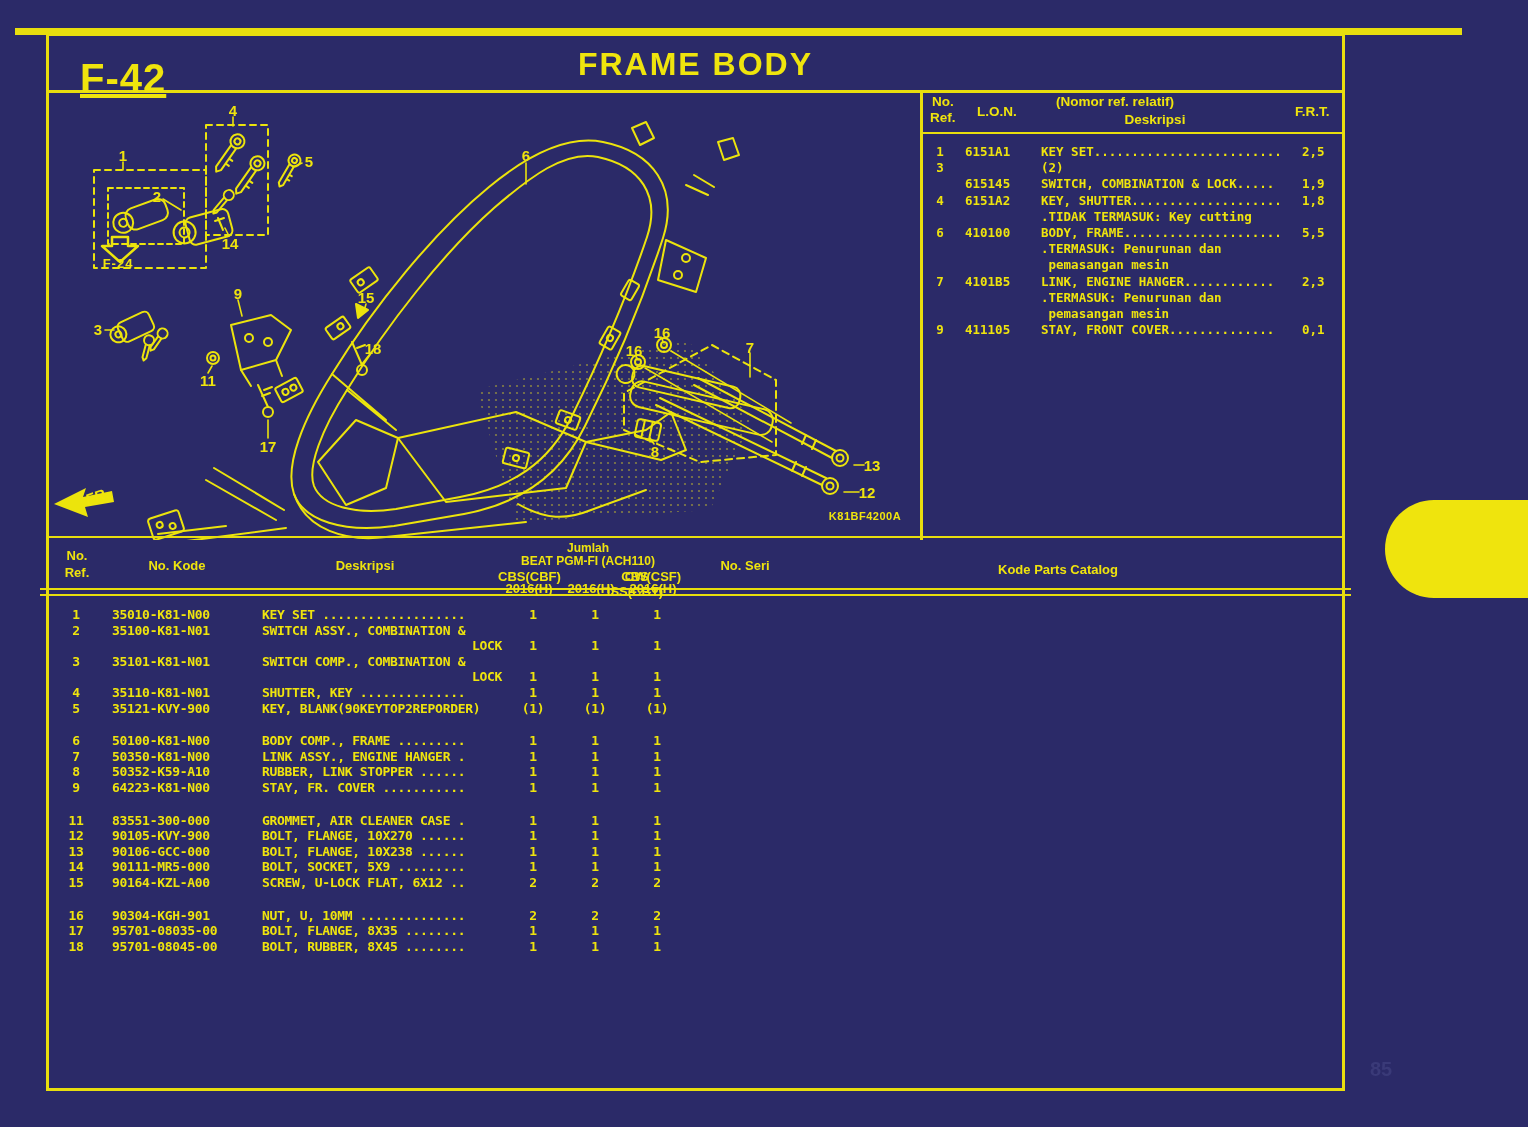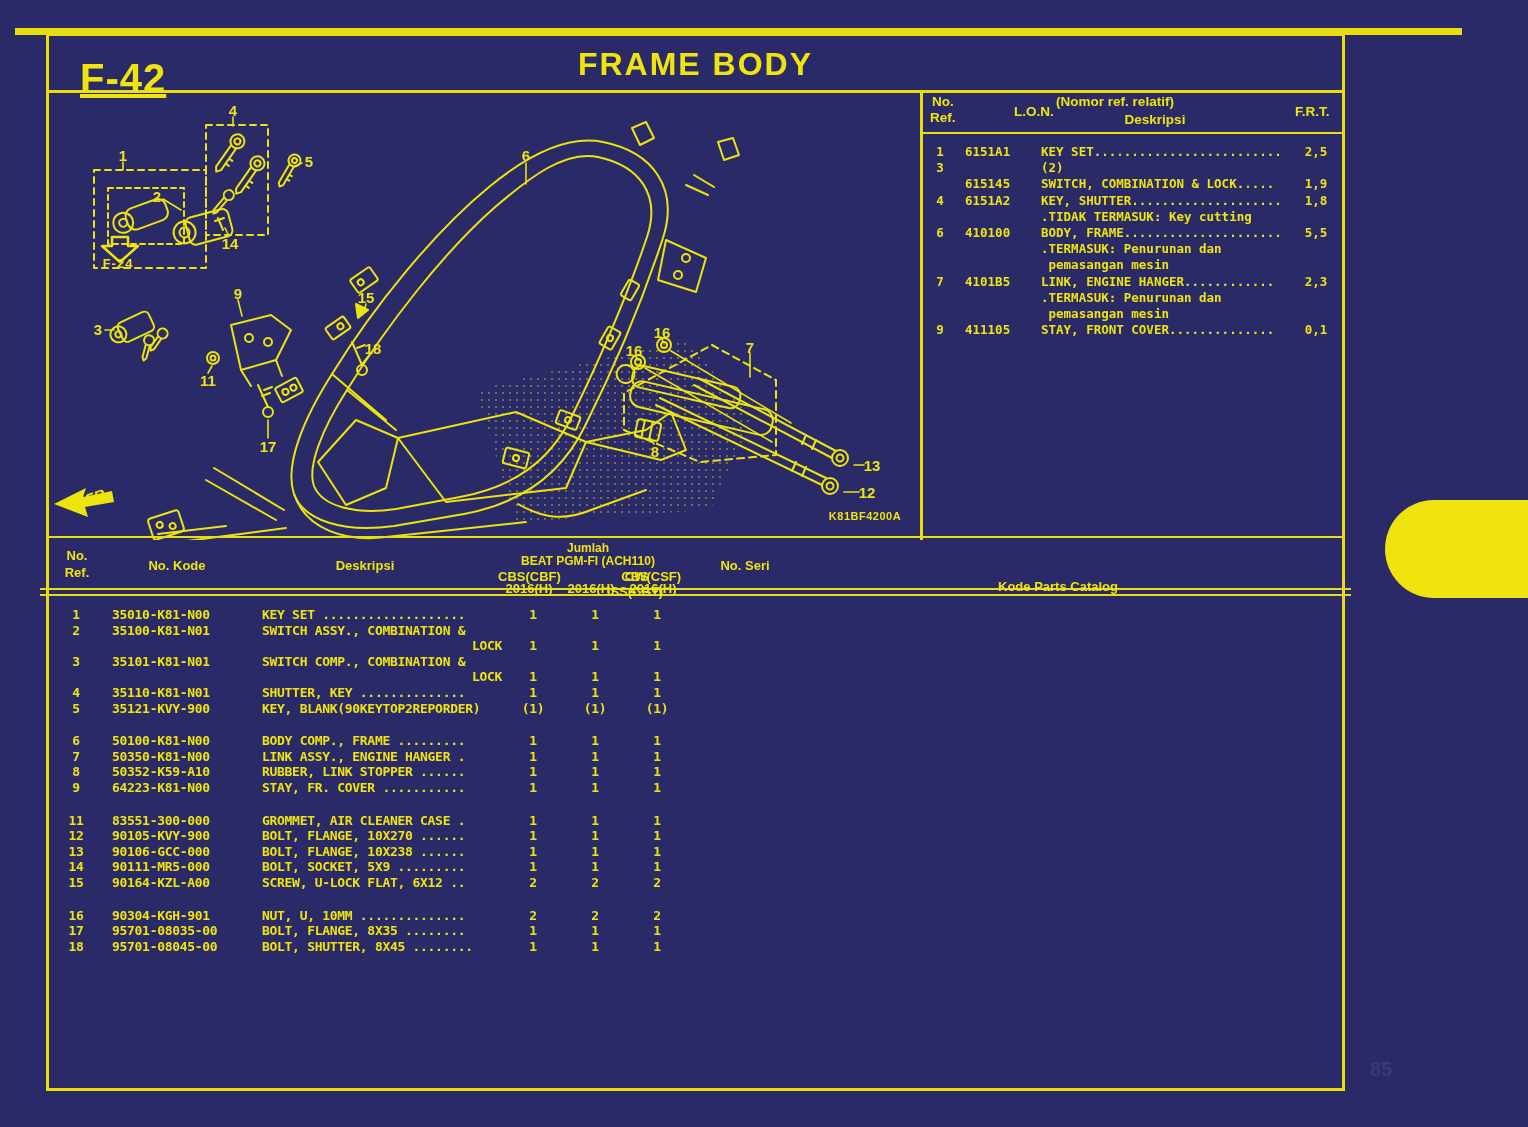--- a/index.html
+++ b/index.html
@@ -27,21 +27,21 @@
   #pt-dline2{left:40px;top:594px;width:1311px;height:2px;}
   .pt-h{font-size:13px;}
   .pt-h-sm{font-size:12px;}
   .pt-h-xs{font-size:13px;}
   
   #ref-rows{left:923px;top:144px;width:419px;}
   .ref-row{display:flex;line-height:16.2px;font-size:12.5px;}
   .ref-row .c-ref{width:34px;text-align:center;flex:none;}
   .ref-row .c-lon{width:64px;padding-left:8px;flex:none;}
   .ref-row .c-desc{flex:1;white-space:pre;padding-left:12px;}
-  .ref-row .c-frt{width:40px;text-align:center;flex:none;padding-right:6px;}
+  .ref-row .c-frt{width:40px;text-align:left;flex:none;}
   #parts-rows{left:46px;top:607px;width:1299px;}
   .pgroup{margin-bottom:17px;}
   .p-line{display:flex;line-height:15.6px;font-size:13px;letter-spacing:-0.3px;}
   .p-line .p-ref{width:60px;text-align:center;flex:none;}
   .p-line .p-part{width:150px;padding-left:6px;flex:none;}
   .p-line .p-desc{width:240px;white-space:pre;flex:none;}
   .p-line .p-desc.r{text-align:right;}
   .p-line .p-qty{width:62px;text-align:center;flex:none;}
   
   .callout{position:absolute;transform:translate(-50%,-50%);font-family:"Liberation Sans",sans-serif;
@@ -60,21 +60,21 @@
 <div id="top-rule" class="abs line"></div>
 <div id="main-box" class="abs"></div>
 <div id="header-band" class="abs"></div>
 <div id="page-code" class="abs hdr">F-42</div>
 <div id="page-title" class="abs hdr">FRAME BODY</div>
 
 <div id="ref-vline" class="abs line"></div>
 <div id="ref-hline" class="abs line"></div>
 <div class="abs hdr ref-h" style="left:932px;top:94px;">No.</div>
 <div class="abs hdr ref-h" style="left:930px;top:110px;">Ref.</div>
-<div class="abs hdr ref-h" style="left:1014px;top:104px;">L.O.N.</div>
+<div class="abs hdr ref-h" style="left:977px;top:104px;">L.O.N.</div>
 <div class="abs hdr ref-h center" style="left:1040px;top:94px;width:150px;">(Nomor ref. relatif)</div>
 <div class="abs hdr ref-h center" style="left:1080px;top:112px;width:150px;">Deskripsi</div>
 <div class="abs hdr ref-h" style="left:1295px;top:104px;">F.R.T.</div>
 <div id="ref-rows" class="abs">
     <div class="ref-row mono">
       <span class="c-ref">1</span>
       <span class="c-lon">6151A1</span>
       <span class="c-desc">KEY SET.........................</span>
       <span class="c-frt">2,5</span>
     </div>
@@ -359,21 +359,21 @@
 <div class="abs hdr pt-h center" style="left:285px;top:558px;width:160px;">Deskripsi</div>
 <div class="abs hdr pt-h-sm center" style="left:508px;top:541px;width:160px;">Jumlah</div>
 <div class="abs hdr pt-h-sm center" style="left:498px;top:554px;width:180px;">BEAT PGM-FI (ACH110)</div>
 <div class="abs hdr pt-h-xs center" style="left:498px;top:569px;width:62px;">CBS(CBF)</div>
 <div class="abs hdr pt-h-xs center" style="left:498px;top:581px;width:62px;">2016(H)</div>
 <div class="abs hdr pt-h-xs center" style="left:558px;top:569px;width:66px;margin-left:44px;">CBS ISS(CBT)</div>
 <div class="abs hdr pt-h-xs center" style="left:560px;top:581px;width:62px;">2016(H)</div>
 <div class="abs hdr pt-h-xs center" style="left:622px;top:569px;width:62px;">CW(CSF)</div>
 <div class="abs hdr pt-h-xs center" style="left:622px;top:581px;width:62px;">2016(H)</div>
 <div class="abs hdr pt-h center" style="left:675px;top:558px;width:140px;">No. Seri</div>
-<div class="abs hdr pt-h center" style="left:968px;top:579px;width:180px;">Kode Parts Catalog</div>
+<div class="abs hdr pt-h center" style="left:968px;top:562px;width:180px;">Kode Parts Catalog</div>
 <div id="parts-rows" class="abs">
     <div class="pgroup">
       <div class="p-line mono">
         <span class="p-ref">1</span>
         <span class="p-part">35010-K81-N00</span>
         <span class="p-desc">KEY SET ...................</span>
         <span class="p-qty">1</span>
         <span class="p-qty">1</span>
         <span class="p-qty">1</span>
       </div>
@@ -515,21 +515,21 @@
         <span class="p-ref">17</span>
         <span class="p-part">95701-08035-00</span>
         <span class="p-desc">BOLT, FLANGE, 8X35 ........</span>
         <span class="p-qty">1</span>
         <span class="p-qty">1</span>
         <span class="p-qty">1</span>
       </div>
       <div class="p-line mono">
         <span class="p-ref">18</span>
         <span class="p-part">95701-08045-00</span>
-        <span class="p-desc">BOLT, SHUTTER, 8X45 ........</span>
+        <span class="p-desc">BOLT, RUBBER, 8X45 ........</span>
         <span class="p-qty">1</span>
         <span class="p-qty">1</span>
         <span class="p-qty">1</span>
       </div>
     </div>
   </div>
 
 <div id="side-tab" class="abs"></div>
 <div id="page-num" class="abs">85</div>
 

